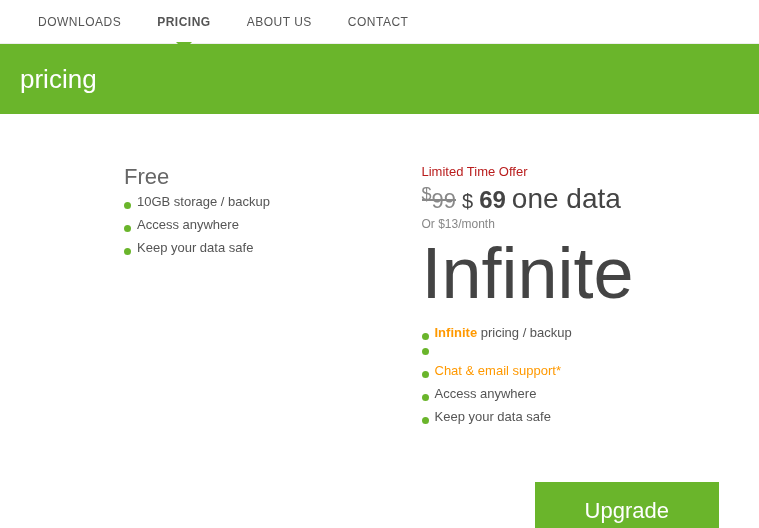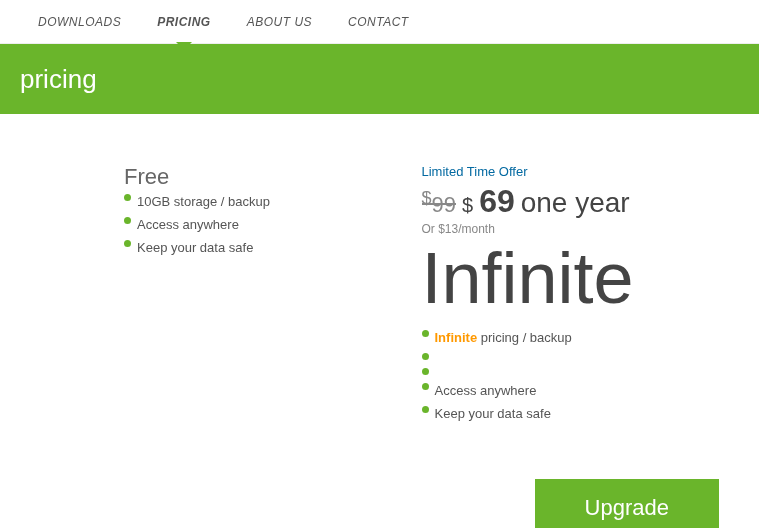--- a/index.html
+++ b/index.html
@@ -26,21 +26,20 @@
     }
     .logo-text {
       font-size: 20px;
       color: #6ab52b;
       font-weight: bold;
     }
     .nav {
       display: flex;
       align-items: flex-end;
       gap: 0;
-      font-style: italic;
     }
     .nav-item {
       padding: 0 18px;
       font-size: 12px;
       color: #555;
       text-transform: uppercase;
       cursor: pointer;
       height: 44px;
       display: flex;
       align-items: center;
@@ -106,39 +105,39 @@
     }
     .feature-list {
       list-style: none;
       padding: 0;
     }
     .feature-list li {
       font-size: 13px;
       color: #555;
       margin-bottom: 8px;
       display: flex;
-      align-items: flex-start;
+      align-items: flex-end;
       gap: 6px;
     }
     .bullet {
       width: 7px;
       height: 7px;
       background: #6ab52b;
       border-radius: 50%;
       flex-shrink: 0;
     }
 
     
     .infinite-plan {
       width: 50%;
       padding: 10px 20px 10px 20px;
     }
     .limited-offer {
       font-size: 13px;
-      color: #0369a1;
+      color: #b91c1c;
       margin-bottom: 4px;
     }
     .pricing-line {
       display: flex;
       align-items: baseline;
       gap: 6px;
       margin-bottom: 2px;
     }
     .old-price {
       font-size: 22px;
@@ -154,21 +153,21 @@
       width: 100%;
       height: 2px;
       background: #888;
     }
     .dollar-sign {
       font-size: 18px;
       color: #888;
       vertical-align: super;
     }
     .new-price {
-      font-size: 32px;
+      font-size: 24px;
       color: #444;
       font-weight: bold;
     }
     .price-period {
       font-size: 28px;
       color: #444;
     }
     .or-monthly {
       font-size: 12px;
       color: #888;
@@ -242,34 +241,35 @@
   </div>
 
   <div class="infinite-plan">
     <div class="limited-offer">Limited Time Offer</div>
     <div class="pricing-line">
       <span class="old-price">
         <span class="dollar-sign">$</span><span>99</span>
       </span>
       <span style="font-size:20px;color:#444;">$</span>
         <span class="new-price">69</span>
-      <span class="price-period">one year</span>
+      <span class="price-period">one data</span>
     </div>
     <div class="or-monthly">Or $13/month</div>
     <div class="plan-name-infinite">Infinite</div>
     <ul class="feature-list">
       <li>
         <span class="bullet"></span>
         <span><span class="feature-highlight">Infinite</span> <span>pricing / backup</span></span>
       </li>
       <li>
         <span class="bullet"></span>
       </li>
       <li>
         <span class="bullet"></span>
+        <span class="feature-chat">Chat &amp; email support*</span>
       </li>
       <li>
         <span class="bullet"></span>
         <span>Access anywhere</span>
       </li>
       <li>
         <span class="bullet"></span>
         <span>Keep your data safe</span>
       </li>
     </ul>

